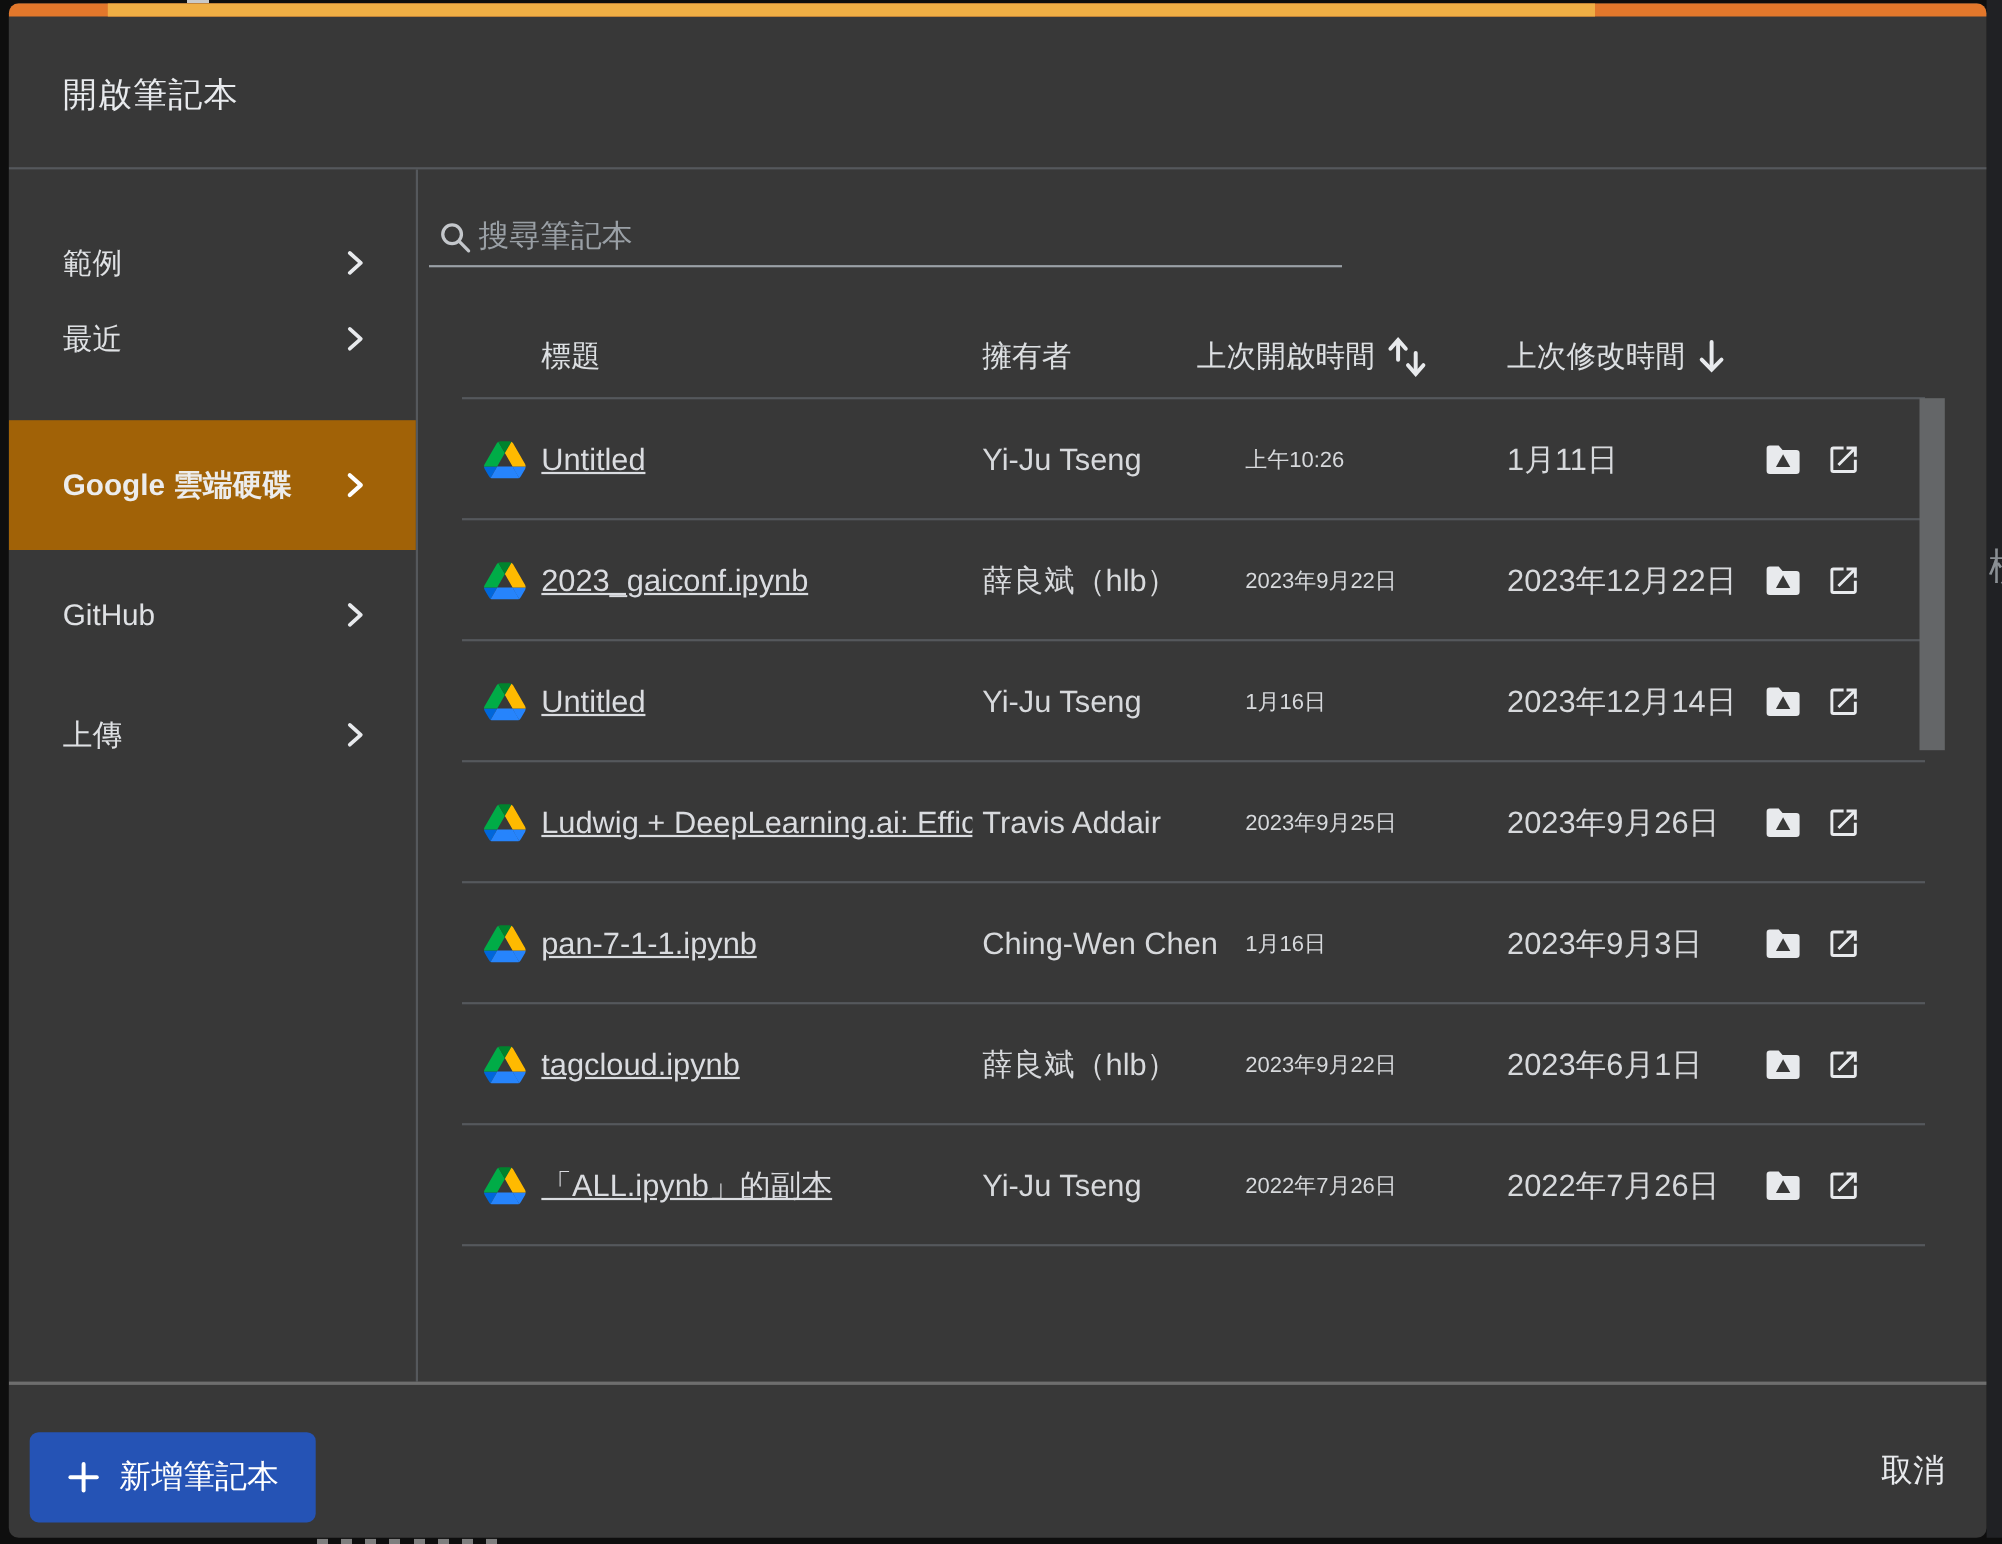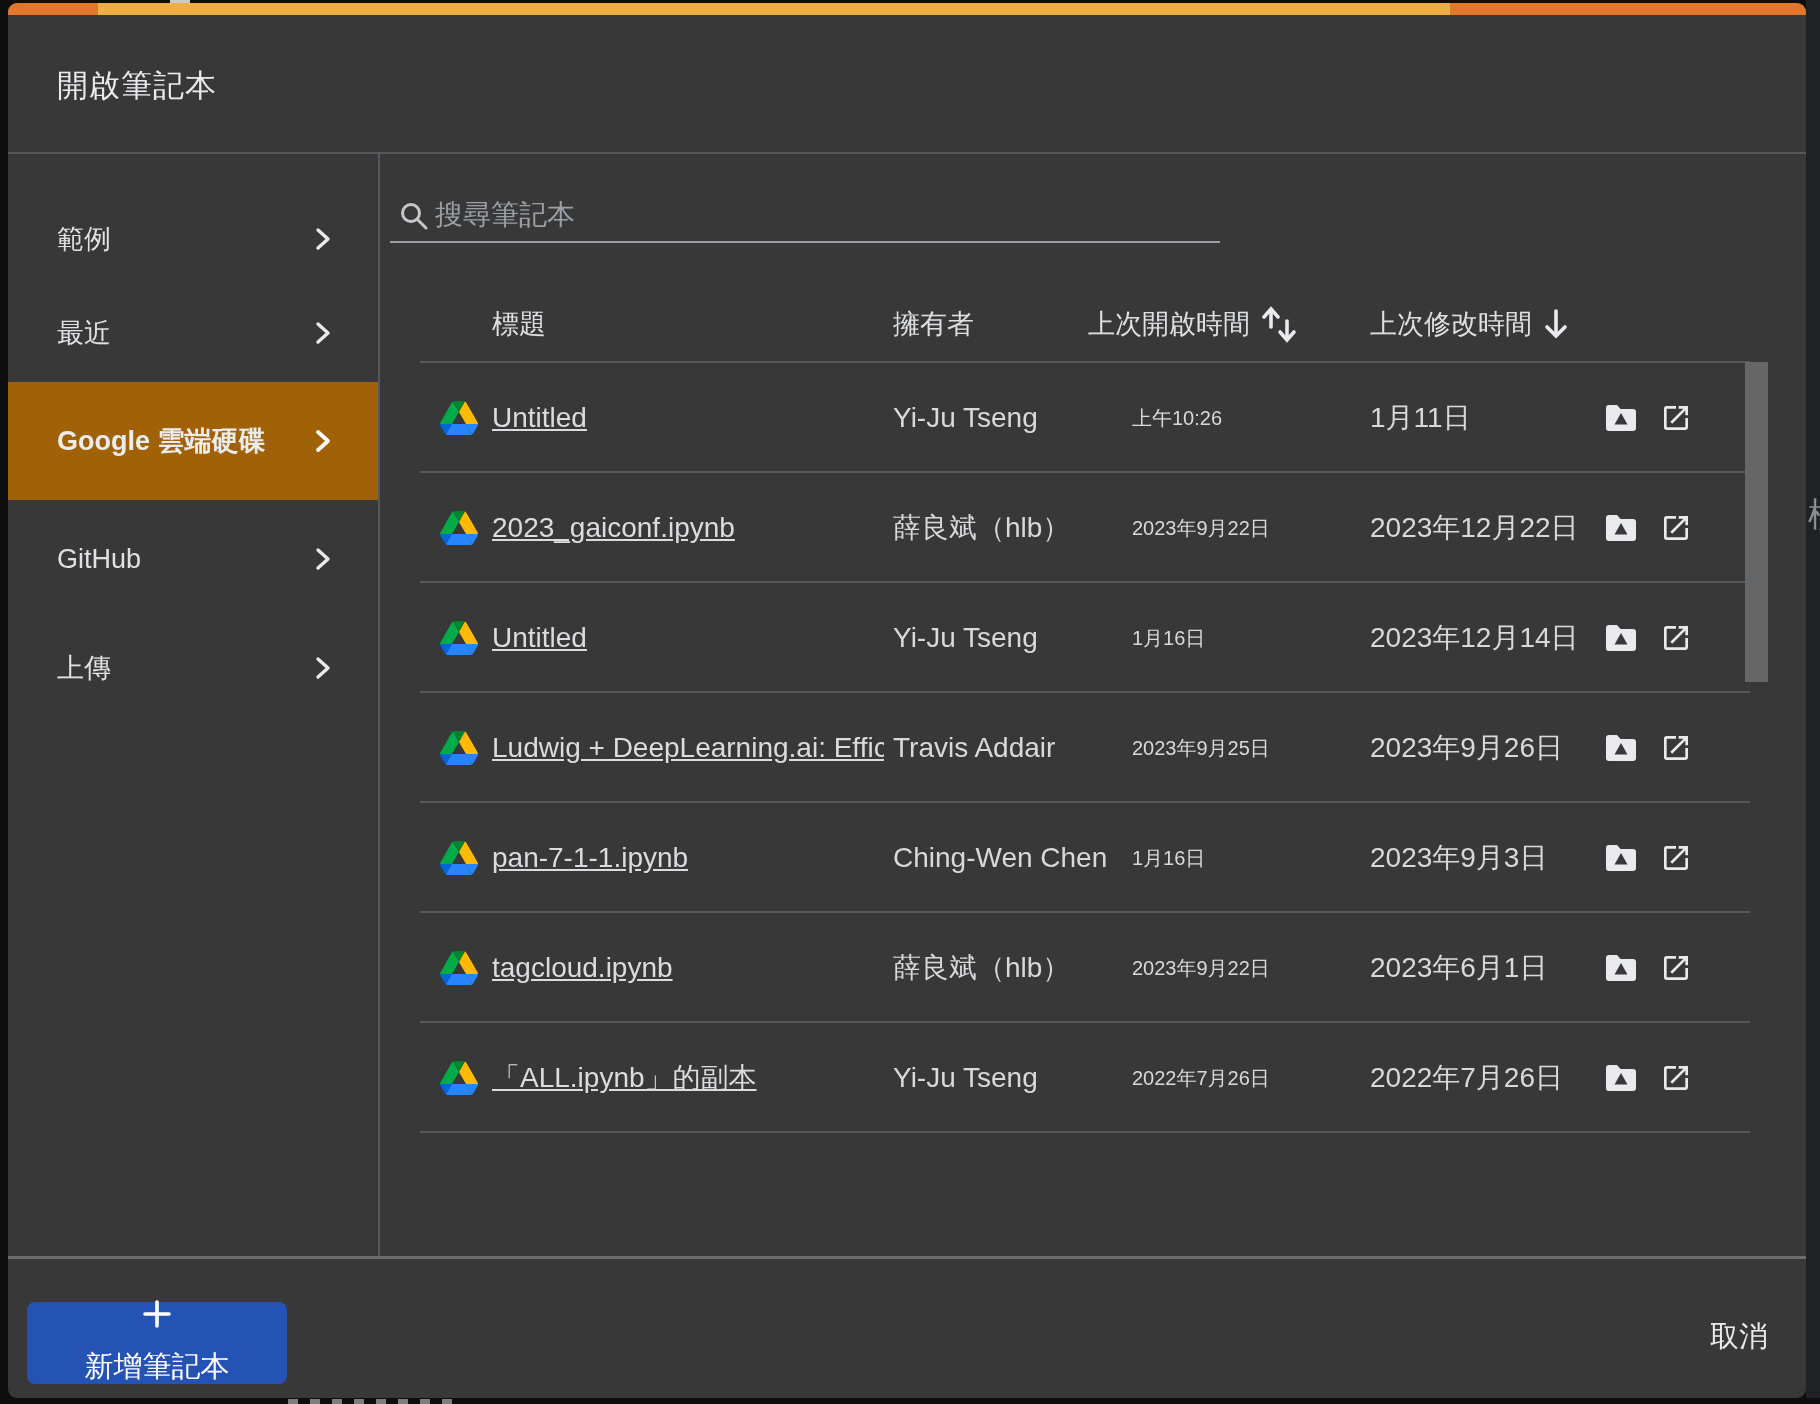--- a/index.html
+++ b/index.html
@@ -83,21 +83,21 @@
   .row .act-open   { position:absolute; left:1652px; top:50%; transform:translateY(-50%); width:32px; height:32px; cursor:pointer; }
 
   .scrollbar-thumb { position:absolute; left:1737px; top:359px; width:23px; height:320px; background:#646668; }
 
   
   .footer-divider { position:absolute; left:0; top:1253px; width:100%; height:3px; background:#6e6e6e; }
   .new-btn {
     position:absolute; left:19px; top:1299px; width:260px; height:82px;
     border:none; border-radius:8px; cursor:pointer;
     display:flex; align-items:center; justify-content:center; gap:18px;
-    font-size:29px; color:#ffffff; font-family:inherit;flex-direction:column;
+    font-size:29px; color:#ffffff; font-family:inherit;
   }
   .cancel-btn {
     position:absolute; left:1640px; top:1304px; width:120px; height:60px;
     background:transparent; border:none; cursor:pointer;
     font-size:29px; color:#e8eaed; text-align:right; font-family:inherit;
   }
   svg { display:block; }
 </style>
 </head>
 <body>
@@ -119,21 +119,21 @@
   <div class="v-divider"></div>
 
   <div class="side-item" style="top:186px;height:100px;">
     <span class="lbl">範例</span>
     <span class="chev">
       <svg width="30" height="30" viewBox="0 0 30 30">
           <polyline points="10,6 20,15 10,24" fill="none" stroke="#e8eaed" stroke-width="3.4" stroke-linecap="round" stroke-linejoin="round"></polyline>
         </svg>
     </span>
   </div>
-  <div class="side-item" style="top:280px;height:100px;padding-left:12px;">
+  <div class="side-item" style="top:255px;height:100px;padding-left:12px;">
     <span class="lbl">最近</span>
     <span class="chev">
       <svg width="30" height="30" viewBox="0 0 30 30">
           <polyline points="10,6 20,15 10,24" fill="none" stroke="#e8eaed" stroke-width="3.4" stroke-linecap="round" stroke-linejoin="round"></polyline>
         </svg>
     </span>
   </div>
   <div class="side-item selected" style="top:379px;height:118px;">
     <span class="lbl" style="top:50%;transform:translateY(-50%);position:absolute;">Google 雲端硬碟</span>
     <span class="chev" style="top:44px;">

